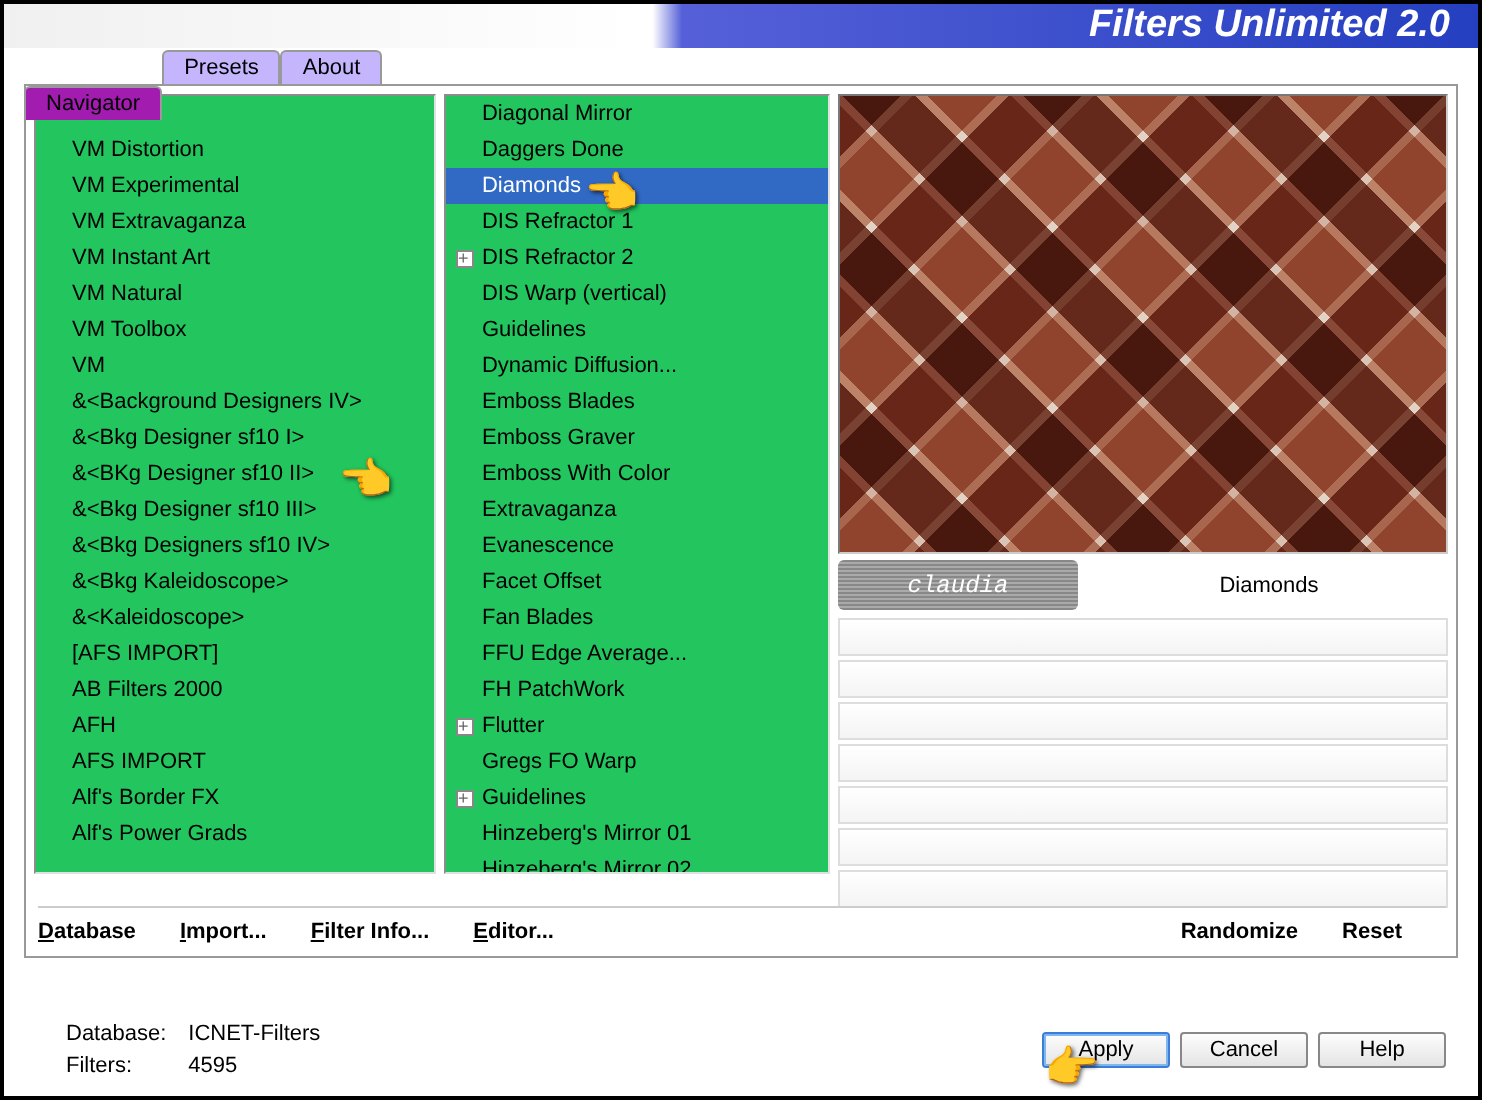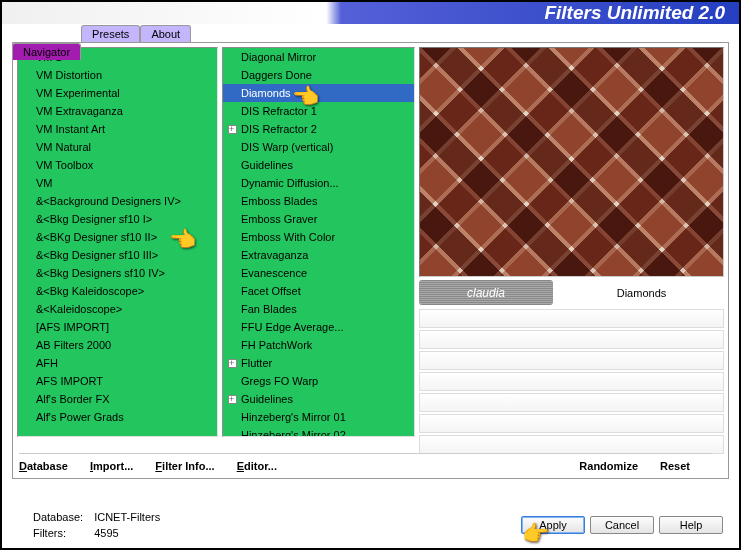--- a/index.html
+++ b/index.html
@@ -15,25 +15,25 @@
 .list2{width:192px;margin-right:4px}
 .li{padding:1px 4px 1px 18px;white-space:nowrap;cursor:default;position:relative;line-height:16px}
 .li.sel{background:#316ac5;color:#fff}
 .li.expand::before{content:"";position:absolute;left:5px;top:5px;width:7px;height:7px;border:1px solid #888;background:#fff}
 .li.expand::after{content:"+";position:absolute;left:6px;top:1px;font-size:9px;color:#666}
 .preview{flex:1}
 .pimg{width:303px;height:228px;border:1px inset #ccc;background:
  repeating-linear-gradient(45deg,#b87860,#b87860 30px,#e8d4c8 30px,#e8d4c8 34px,#804838 34px,#804838 60px,#f0e8e0 60px,#f0e8e0 64px),
  repeating-linear-gradient(-45deg,#c89078,#c89078 30px,#e8d8d0 30px,#e8d8d0 34px,#905040 34px,#905040 60px,#f0e8e0 60px,#f0e8e0 64px);background-blend-mode:multiply}
 .fname{display:flex;align-items:center;margin:3px 0 4px}
-.fname .band{width:134px;height:25px;background:repeating-linear-gradient(0deg,#888,#888 1px,#aaa 1px,#aaa 2px);border-radius:3px;margin-right:6px;display:flex;align-items:center;justify-content:center;color:#fff;font-style:italic;font-family:Liberation Sans, sans-serif;font-size:12px}
+.fname .band{width:120px;height:25px;background:repeating-linear-gradient(0deg,#888,#888 1px,#aaa 1px,#aaa 2px);border-radius:3px;margin-right:6px;display:flex;align-items:center;justify-content:center;color:#fff;font-style:italic;font-family:Liberation Mono, monospace;font-size:12px}
 .fname .lab{flex:1;text-align:center}
 .slot{height:17px;border:1px solid #ddd;background:linear-gradient(#fff,#f4f4f4);margin-bottom:2px}
 .slot:first-of-type{background:linear-gradient(#fff,#e0e0e0)}
-.bbar{position:absolute;bottom:6px;left:6px;right:16px;border-top:1px solid #ccc;padding-top:6px;display:flex}
+.bbar{position:absolute;bottom:6px;left:6px;right:5px;border-top:1px solid #ccc;padding-top:6px;display:flex}
 .bbar span{margin-right:22px;font-weight:bold;font-size:11px;cursor:pointer}
 .bbar span u{text-decoration:underline}
 .bbar .sp{flex:1}
 .foot{position:absolute;bottom:6px;left:28px;right:16px;display:flex;align-items:center}
 .foot .info{font-size:11px}
 .foot .info td:first-child{padding-right:8px}
 .foot .sp{flex:1}
 .btn{min-width:64px;padding:2px 8px;margin-left:5px;border:1px solid #888;background:linear-gradient(#fdfdfd,#e4e4e4);font-size:11px;border-radius:2px;cursor:pointer}
 .btn.def{border:1px solid #3b7dd8;box-shadow:0 0 0 1px #7eb6ef inset}
 .hand{position:absolute;font-size:22px;pointer-events:none;filter:drop-shadow(1px 1px 1px rgba(0,0,0,.6))}

